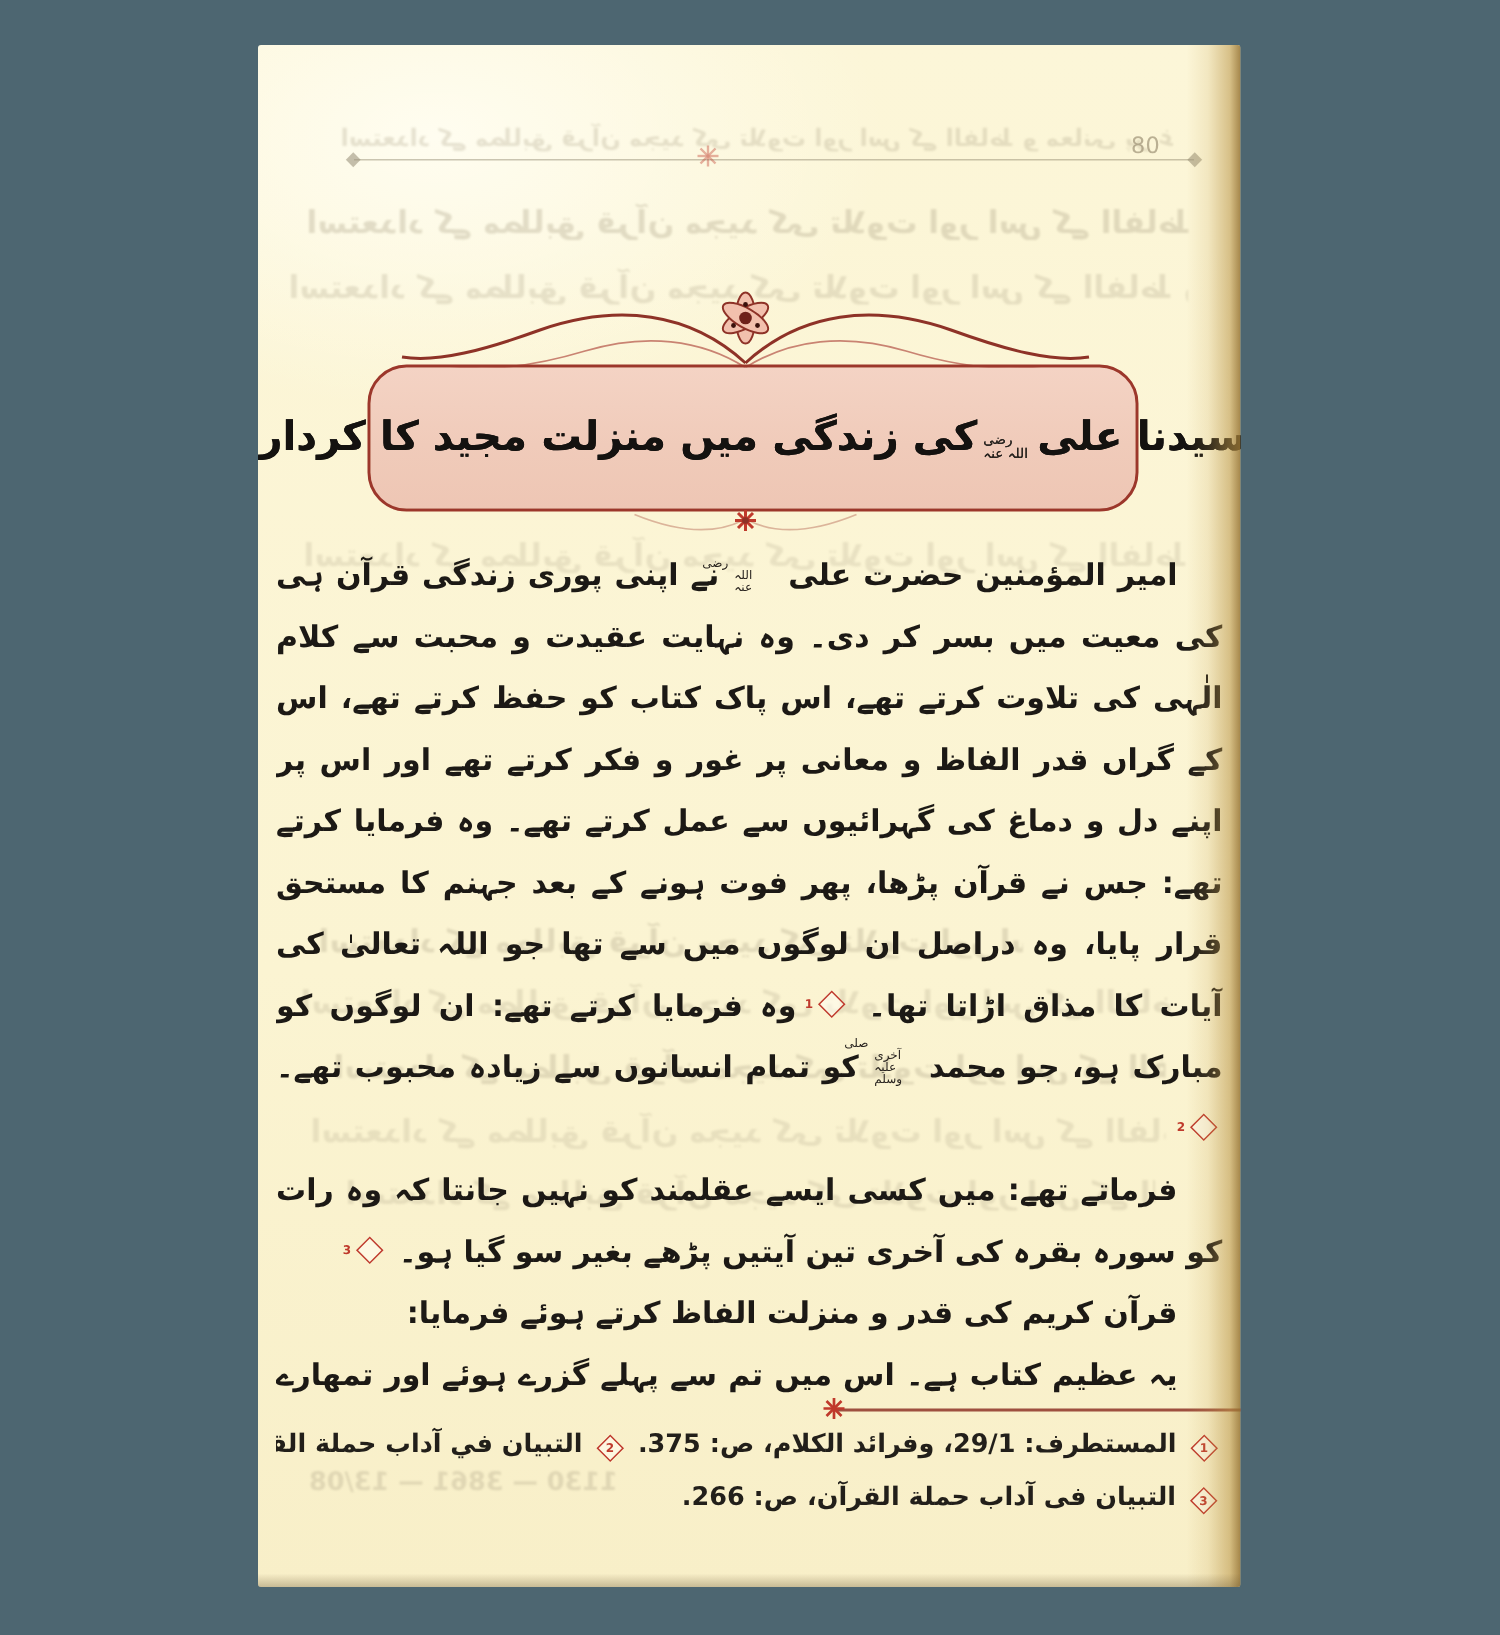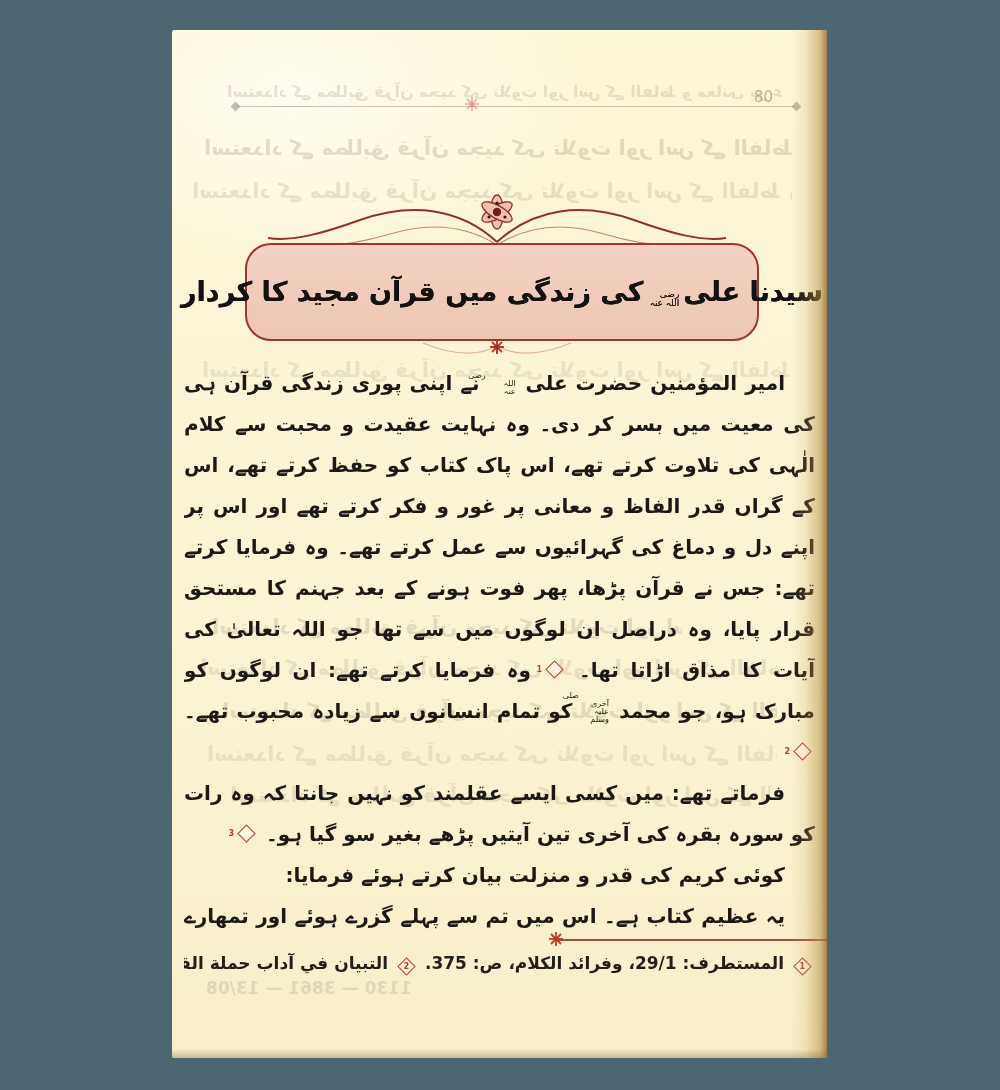--- a/index.html
+++ b/index.html
@@ -31,21 +31,21 @@
   .orn-top{position:absolute;left:90px;top:152px;z-index:3;}
   .title-box{position:absolute;left:73px;top:213px;width:510px;height:94px;z-index:4;
         background:linear-gradient(180deg,#f4d3c4 0%,#f0cbba 55%,#eec6b4 100%);
         border:2.5px solid #9c372b;border-radius:26px;
         display:flex;align-items:center;justify-content:center;}
   .title-text{direction:rtl;white-space:nowrap;font-size:27px;font-weight:bold;color:#141210;
         letter-spacing:-0.2px;text-shadow:0 0 .4px #141210;}
   .orn-bottom{position:absolute;left:245px;top:305px;z-index:4;}
 
   
-  .hon{display:inline-block;width:26px;font-size:8px;line-height:8px;text-align:right;
+  .hon{display:inline-block;width:26px;font-size:8px;line-height:8px;text-align:left;
        vertical-align:-4px;font-weight:normal;color:#2a2520;white-space:normal;margin:0 2px;}
   .hon-lg{width:32px;font-size:9px;line-height:9px;vertical-align:-5px;margin:0 4px;}
 
   
   .content{position:absolute;top:333px;right:12px;width:631px;height:574px;overflow:hidden;
         z-index:5;direction:rtl;text-align:justify;
         font-size:20px;line-height:41px;font-weight:bold;color:#1c1915;}
   .para{margin:0;text-indent:30px;}
 
   
@@ -111,21 +111,21 @@
           <circle r="4.2" fill="#6e211a"></circle>
           <circle cx="0" cy="-9" r="1.6" fill="#3a110c"></circle>
           <circle cx="-8" cy="5" r="1.6" fill="#3a110c"></circle>
           <circle cx="8" cy="5" r="1.6" fill="#3a110c"></circle>
         </g>
       </svg>
     </div>
 
     <div class="title-box">
       <div class="title-text">
-        <span>سیدنا علی</span><span class="hon hon-lg">رضی اللہ عنہ</span><span>کی زندگی میں قرآن مجید کا کردار</span>
+        <span>سیدنا علی</span><span class="hon hon-lg">رضی اللہ عنہ</span><span>کی زندگی میں منزلت مجید کا کردار</span>
       </div>
     </div>
 
     <div class="orn-bottom">
       <svg width="160" height="30" viewBox="0 0 160 30">
         <path d="M6 8 Q 50 26 78 12" fill="none" stroke="rgba(160,60,45,.35)" stroke-width="1.2"></path>
         <path d="M154 8 Q 110 26 82 12" fill="none" stroke="rgba(160,60,45,.35)" stroke-width="1.2"></path>
         <g transform="translate(80,12)" stroke="#bf3a2c" stroke-width="2">
           <line x1="0" y1="-7" x2="0" y2="7"></line>
             <line x1="-7" y1="0" x2="7" y2="0"></line>
@@ -138,21 +138,21 @@
 
     <div class="content">
         <p class="para">امیر المؤمنین حضرت علی <span class="hon">رضی اللہ عنہ</span> نے اپنی پوری زندگی قرآن ہی کی معیت میں بسر کر دی۔ وہ نہایت عقیدت و محبت سے کلام الٰہی کی تلاوت کرتے تھے، اس پاک کتاب کو حفظ کرتے تھے، اس کے گراں قدر الفاظ و معانی پر غور و فکر کرتے تھے اور اس پر اپنے دل و دماغ کی گہرائیوں سے عمل کرتے تھے۔ وہ فرمایا کرتے تھے: جس نے قرآن پڑھا، پھر فوت ہونے کے بعد جہنم کا مستحق قرار پایا، وہ دراصل ان لوگوں میں سے تھا جو اللہ تعالیٰ کی آیات کا مذاق اڑاتا تھا۔ <span class="fn-marker">
             <span>1</span>
           </span> وہ فرمایا کرتے تھے: ان لوگوں کو مبارک ہو، جو محمد <span class="hon">صلی آخری علیہ وسلم</span> کو تمام انسانوں سے زیادہ محبوب تھے۔ <span class="fn-marker">
             <span>2</span>
           </span></p>
         <p class="para">فرماتے تھے: میں کسی ایسے عقلمند کو نہیں جانتا کہ وہ رات کو سورہ بقرہ کی آخری تین آیتیں پڑھے بغیر سو گیا ہو۔ <span class="fn-marker">
             <span>3</span>
           </span></p>
-        <p class="para">کوئی کریم کی قدر و منزلت بیان کرتے ہوئے فرمایا: </p>
+        <p class="para">قرآن کریم کی قدر و منزلت الفاظ کرتے ہوئے فرمایا: </p>
         <p class="para">یہ عظیم کتاب ہے۔ اس میں تم سے پہلے گزرے ہوئے اور تمھارے بعد آنے والے لوگوں کی خبر ہے۔ اس میں تمھارے درمیان موجود لوگوں کے لیے احکام ہیں، یہ فیصلہ کن کتاب ہے، کوئی مذاق نہیں ہے۔ کسی سرکش نے اس سے بے رخی اختیار کی تو اللہ تعالیٰ اسے نیست و نابود کر دے گا۔ جو شخص اس کی بجائے کہیں اور ہدایت تلاش کرے گا، اللہ اسے گمراہ </p>
       </div>
 
     <div class="fn-divider">
       <div class="line"></div>
       <div class="star">
         <svg width="16" height="16" viewBox="0 0 16 16">
           <g stroke="#c0392b" stroke-width="1.8">
             <line x1="8" y1="1" x2="8" y2="15"></line>
               <line x1="1" y1="8" x2="15" y2="8"></line>
@@ -162,18 +162,21 @@
         </svg>
       </div>
     </div>
 
     <div class="footnotes">
         <div class="fn-line"><span class="fn-marker">
             <span>1</span>
           </span> المستطرف: 29/1، وفرائد الكلام، ص: 375. <span class="fn-marker">
             <span>2</span>
           </span> التبيان في آداب حملة القرآن، ص: 146. </div>
+        <div class="fn-line"><span class="fn-marker">
+            <span>3</span>
+          </span> التبيان فى آداب حملة القرآن، ص: 266. </div>
       </div>
 
     <div class="page-right-shade"></div>
     <div class="page-bottom-shade"></div>
   </div>
 </div>
 
 </body></html>

